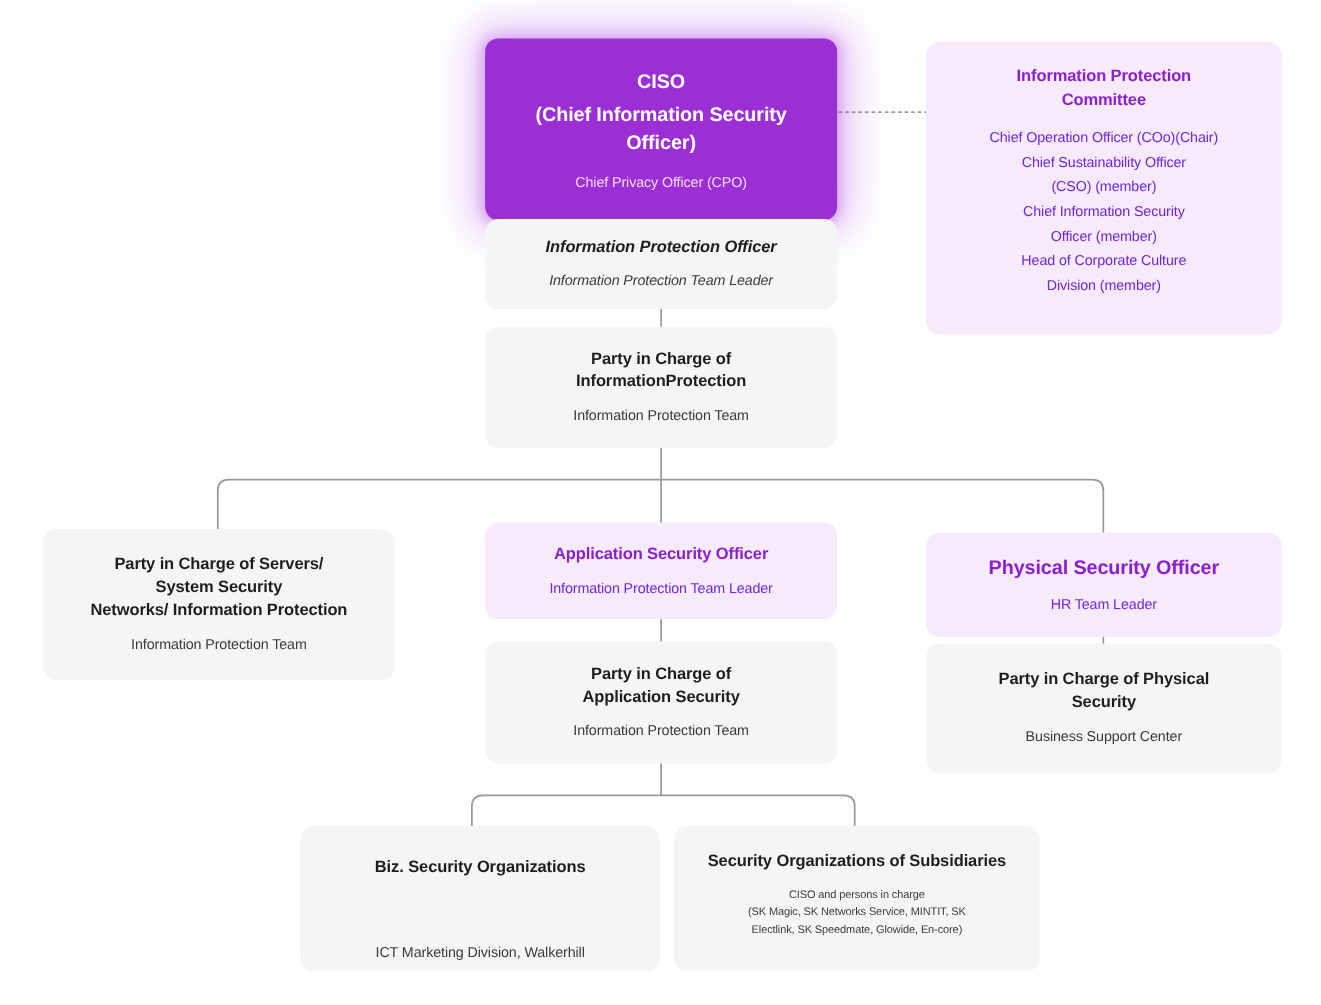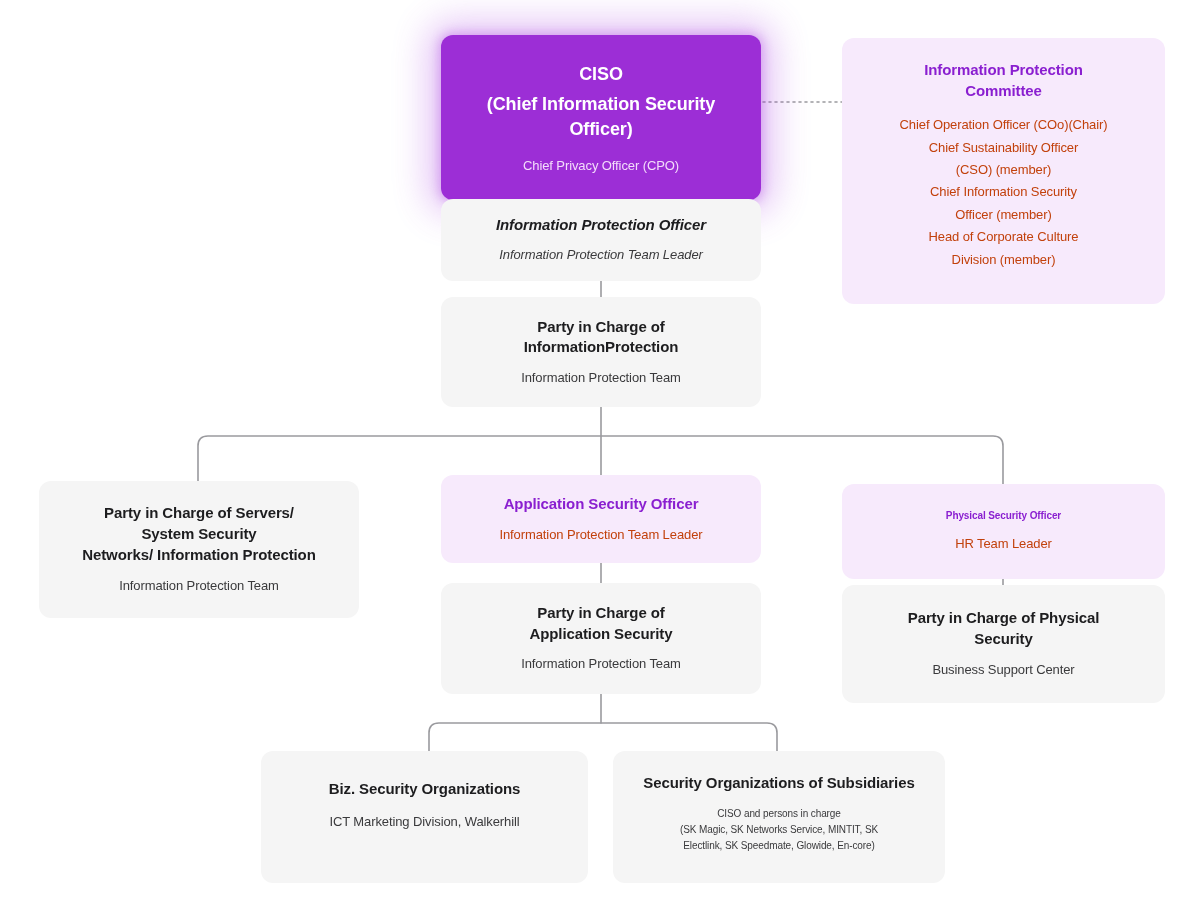--- a/index.html
+++ b/index.html
@@ -55,21 +55,21 @@
   .v-lilac  { background: #f7eafc; }
   .v-purple {
     background: #9c2ed6;
     box-shadow: 0 0 34px 14px rgba(168, 62, 225, 0.30),
                 0 0 10px 3px rgba(168, 62, 225, 0.30);
   }
 
   .v-grey   .title { color: #1d1d1f; }
   .v-grey   .sub   { color: #3a3a3c; }
   .v-lilac  .title { color: #8a1fd0; }
-  .v-lilac  .sub   { color: #c2410c; }
+  .v-lilac  .sub   { color: #6d28d9; }
   .v-purple .title { color: #ffffff; }
   .v-purple .sub   { color: #f3dcfb; }
 
   
   #node-ciso            { left: 441px; top: 35px;  width: 320px; height: 165px; padding-top: 16px; }
   #node-ciso .t1        { font-size: 18px; margin-bottom: 6px; }
   #node-ciso .t2        { font-size: 18px; font-weight: bold; margin-bottom: 15px; }
   #node-ciso .t3        { font-size: 13px; }
 
   #node-committee       { left: 842px; top: 38px;  width: 323px; height: 266px; padding: 22px 18px; justify-content: flex-start; }
@@ -90,28 +90,28 @@
 
   #node-appsec-officer  { left: 441px; top: 475px; width: 320px; height: 88px; }
   #node-appsec-officer .title { font-size: 15px; margin-bottom: 11px; }
   #node-appsec-officer .sub   { font-size: 13px; }
 
   #node-appsec-party    { left: 441px; top: 583px; width: 320px; height: 111px; }
   #node-appsec-party .title { font-size: 15px; margin-bottom: 11px; }
   #node-appsec-party .sub   { font-size: 13px; }
 
   #node-phys-officer    { left: 842px; top: 484px; width: 323px; height: 95px; }
-  #node-phys-officer .title { font-size: 10px; margin-bottom: 12px; }
+  #node-phys-officer .title { font-size: 18px; margin-bottom: 12px; }
   #node-phys-officer .sub   { font-size: 13px; }
 
   #node-phys-party      { left: 842px; top: 585px; width: 323px; height: 118px; }
   #node-phys-party .title { font-size: 15px; margin-bottom: 12px; }
   #node-phys-party .sub   { font-size: 13px; }
 
-  #node-biz             { left: 261px; top: 751px; width: 327px; height: 132px; justify-content: flex-start; padding-top: 28px; }
+  #node-biz             { left: 273px; top: 751px; width: 327px; height: 132px; justify-content: flex-start; padding-top: 28px; gap: 44px; }
   #node-biz .title      { font-size: 15px; margin-bottom: 13px; }
   #node-biz .sub        { font-size: 13px; }
 
   #node-subs            { left: 613px; top: 751px; width: 332px; height: 132px; justify-content: flex-start; padding-top: 22px; }
   #node-subs .title     { font-size: 15px; margin-bottom: 12px; }
   #node-subs .sub       { font-size: 10px; line-height: 1.62; }
 </style>
 </head>
 <body>
 

